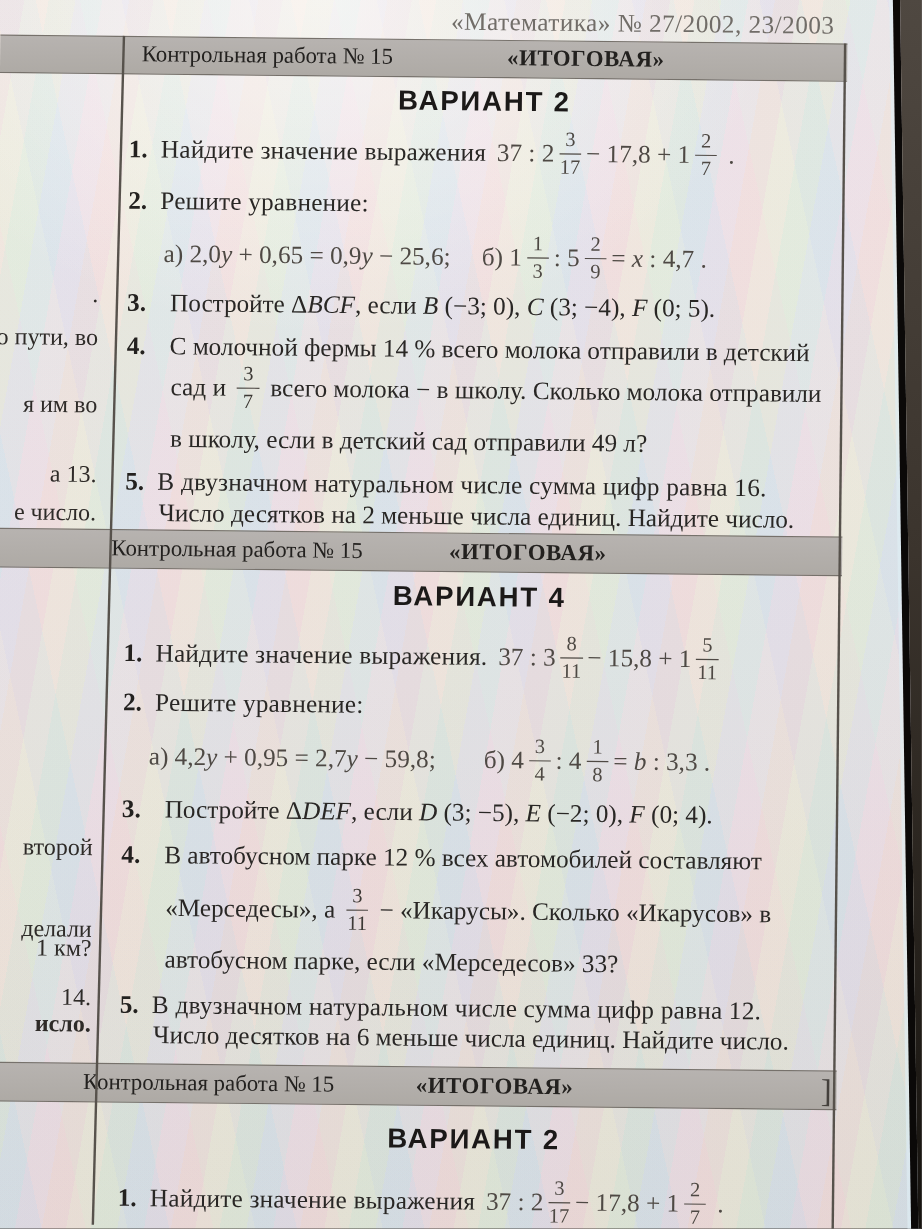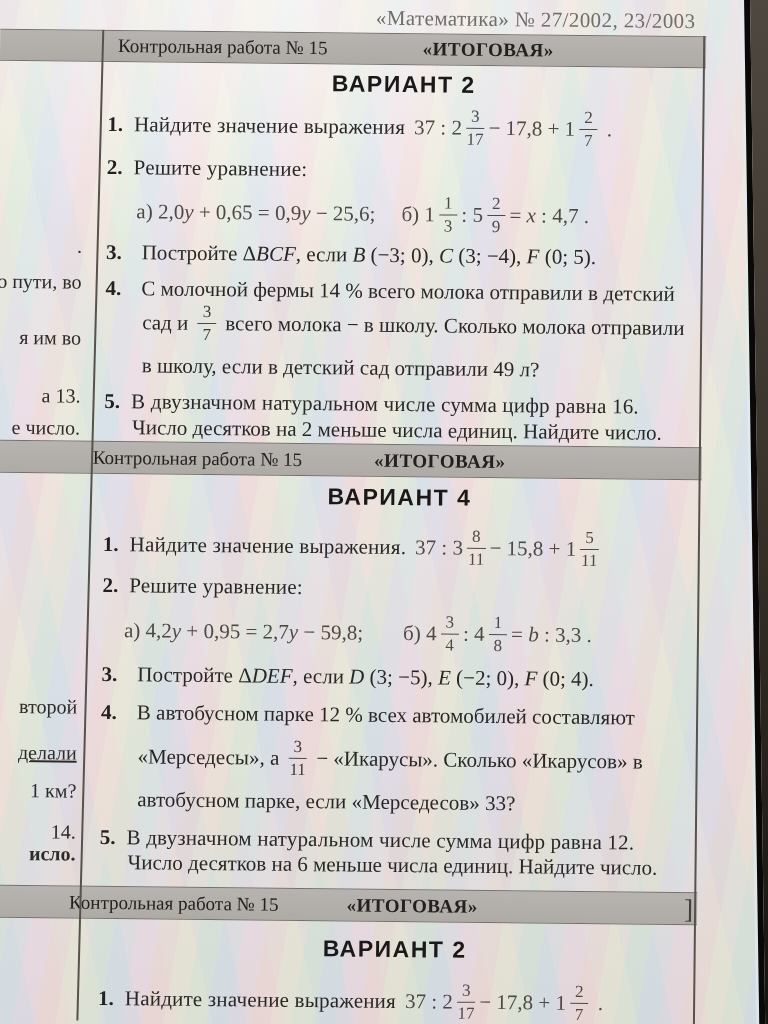--- a/index.html
+++ b/index.html
@@ -83,21 +83,21 @@
   #s2p4l1{top:703px;left:108px;}
   #s2p4l2{top:733px;left:136px;height:52px;}
   #s2p4l3{top:790px;left:136px;}
   #s2p5l1{top:828px;left:108px;}
   #s2p5l2{top:852px;left:136px;}
   #s3p1{top:971px;left:108px;height:60px;}
   
   .leftcol{position:absolute;left:0;top:0;width:98px;height:1024px;}
   .frag{position:absolute;right:14px;white-space:nowrap;font-size:20px;color:#2e2b28;}
   .lf0{top:238px;} .lf1{top:274px;} .lf2{top:330px;} .lf3{top:388px;} .lf4{top:420px;}
-  .lf5{top:699px;margin-left:41px;} .lf6{top:745px;text-decoration:underline;} .lf7{top:783px;} .lf8{top:824px;text-align:center;} .lf9{top:846px;font-weight:bold;}
+  .lf5{top:699px;margin-left:41px;} .lf6{top:767px;} .lf7{top:783px;} .lf8{top:824px;text-align:center;} .lf9{top:846px;font-weight:bold;}
   .cursor-mark{position:absolute;left:693px;top:891px;font-size:27px;color:#44403c;font-family:"Liberation Serif",serif;}
 </style>
 </head>
 <body>
 
 <div class="screen"></div>
 
 <div class="doc">
 
   <div class="ref">«Математика» № 27/2002, 23/2003</div>

